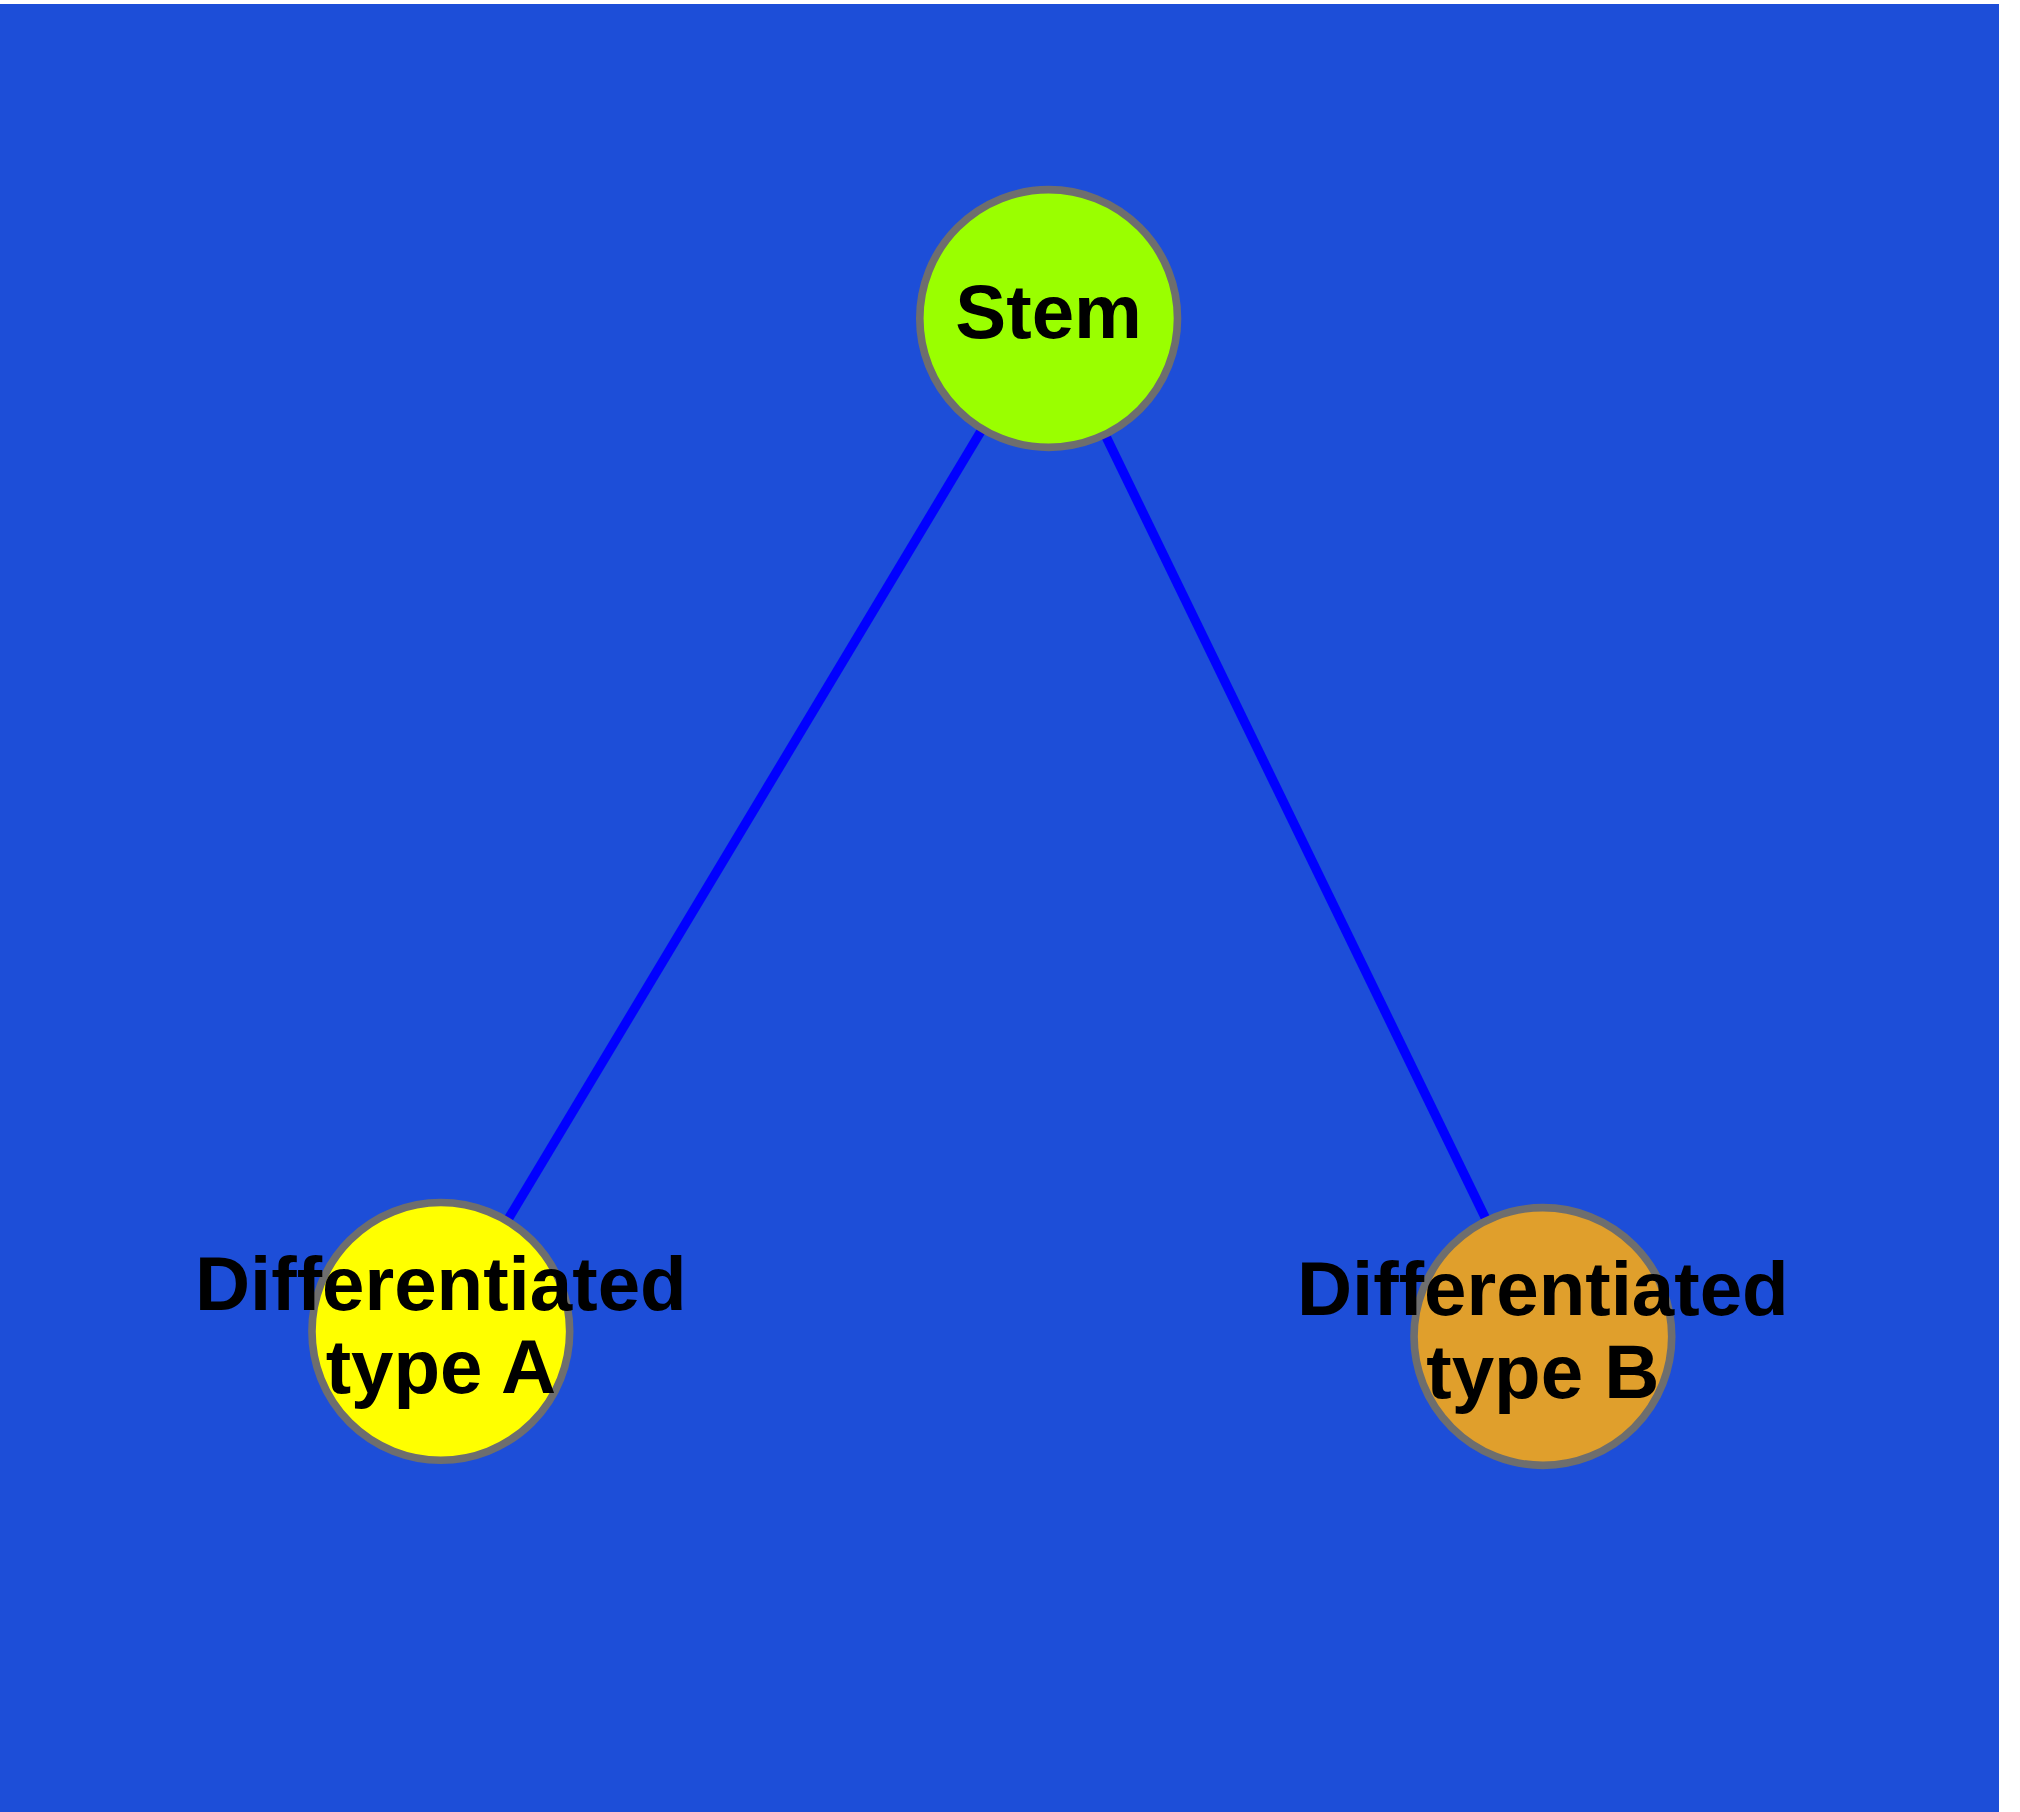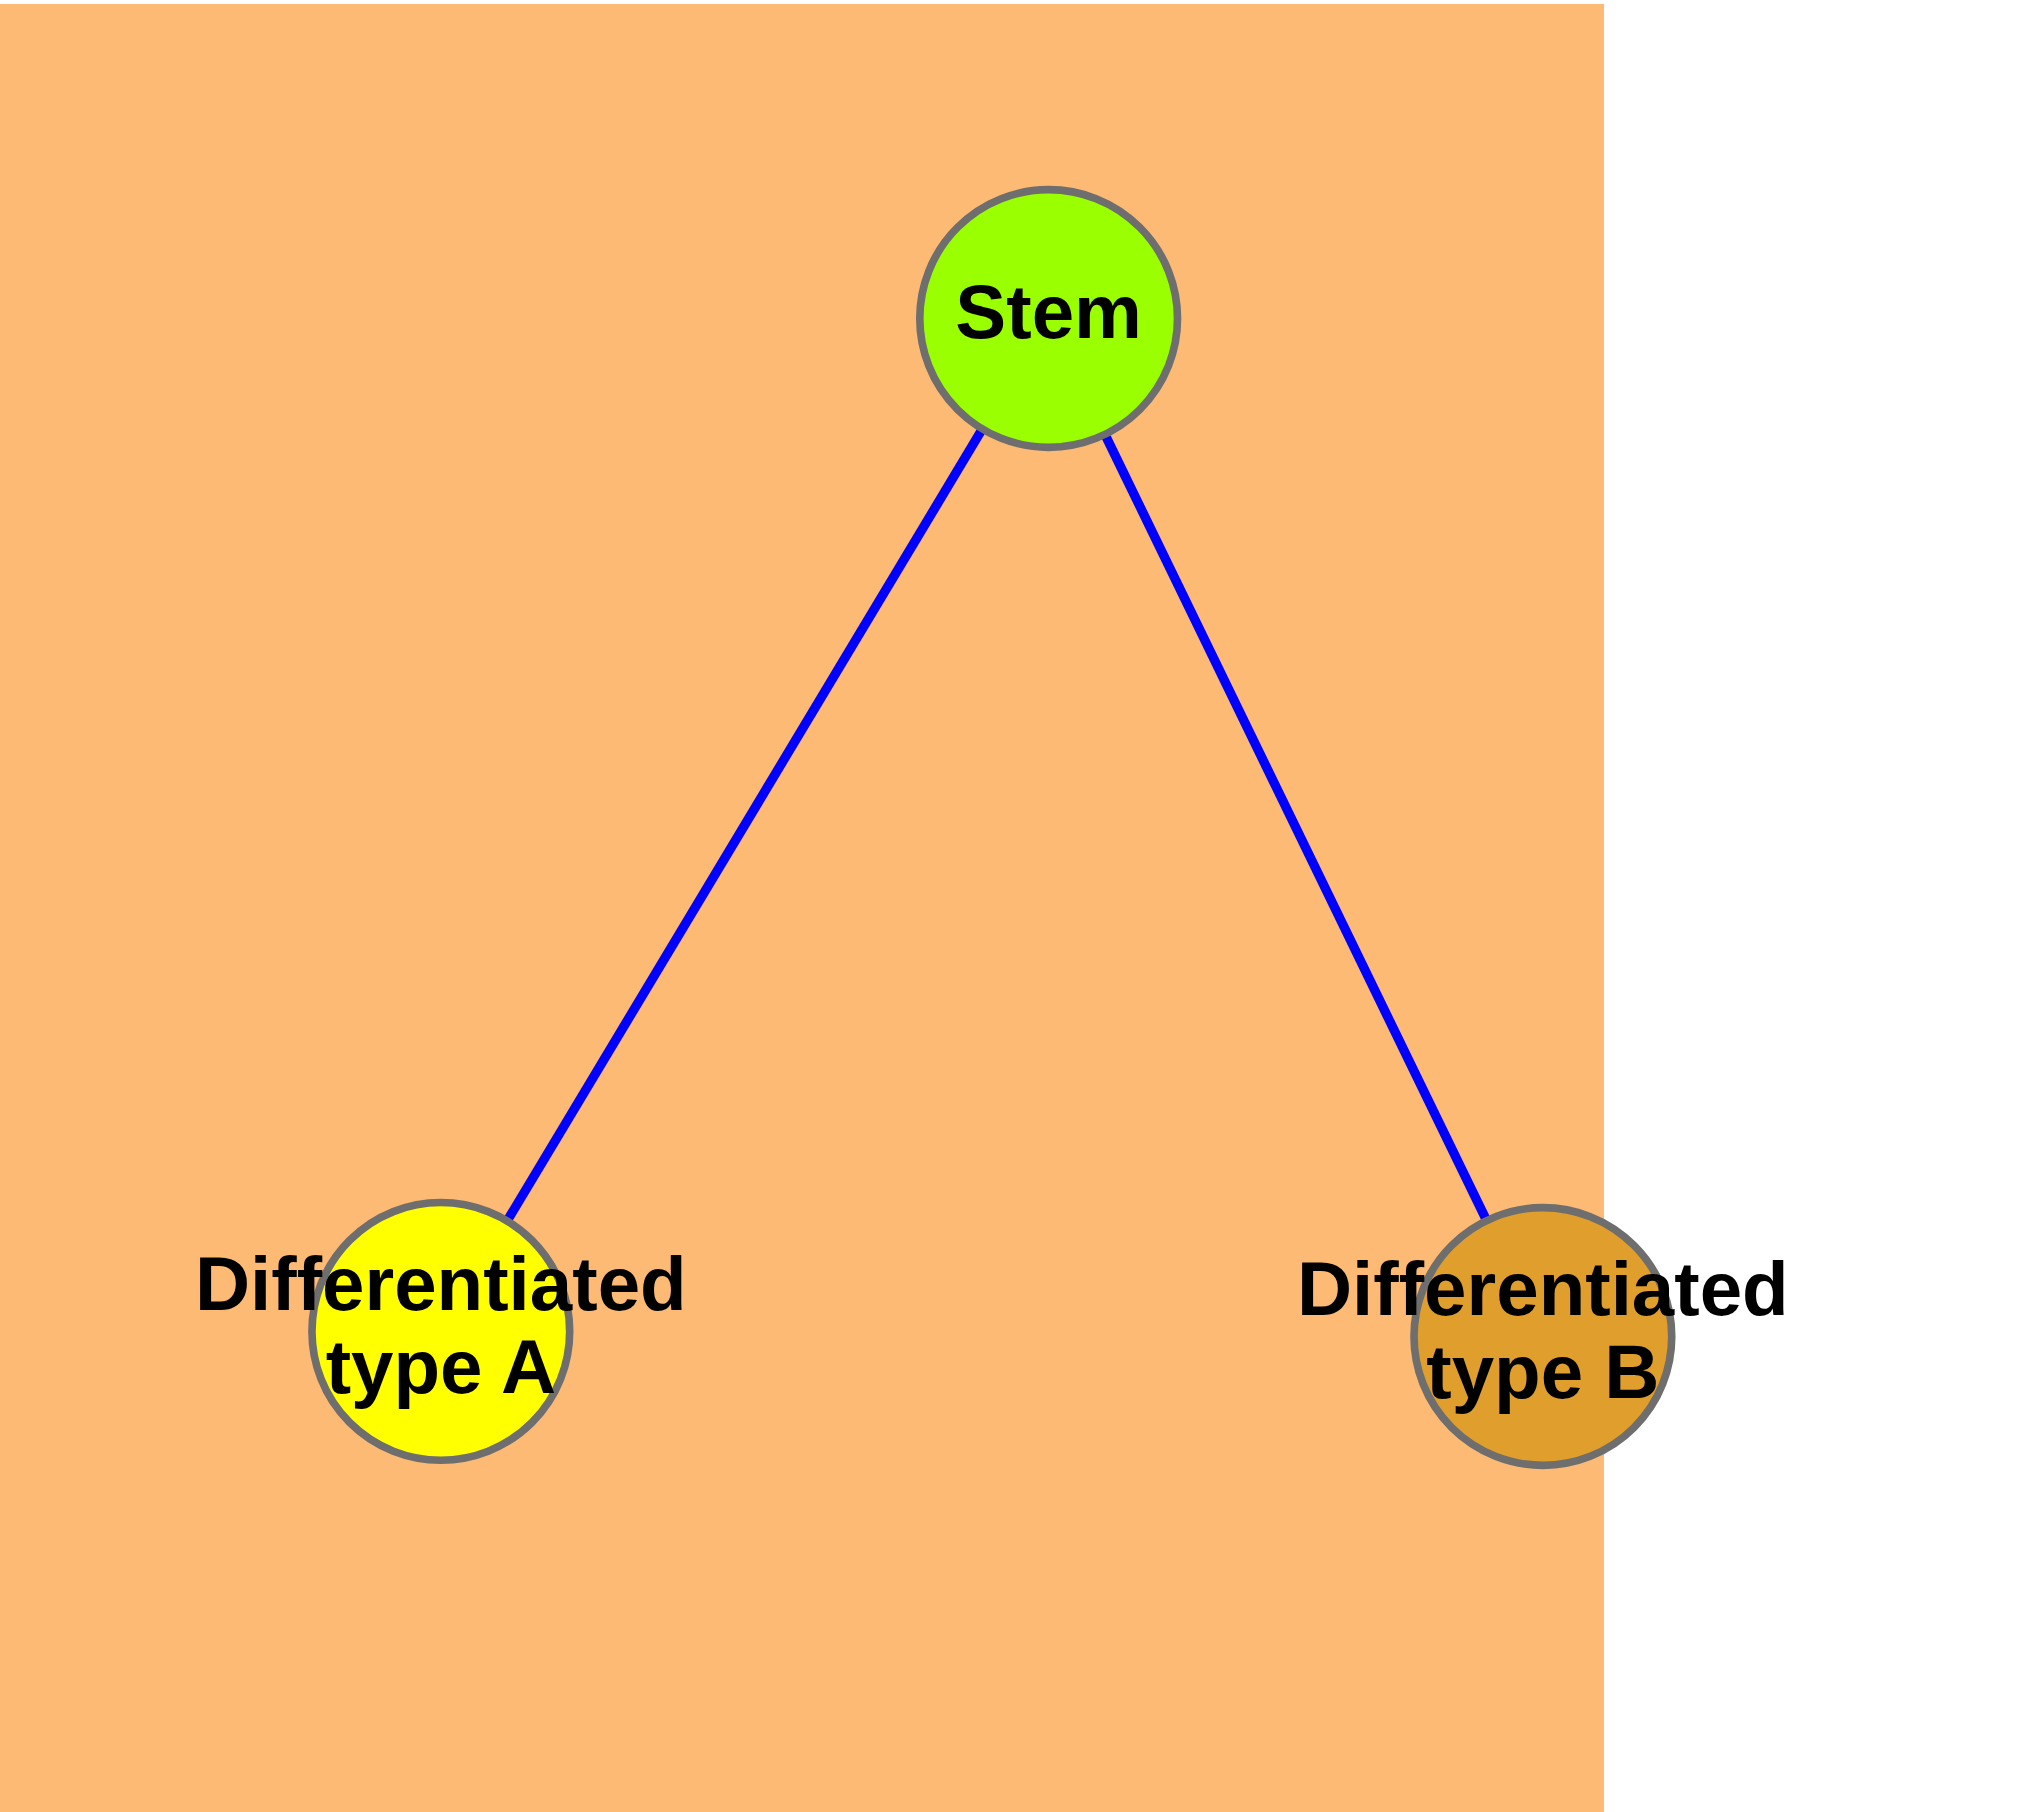--- a/index.html
+++ b/index.html
@@ -12,23 +12,23 @@
     width: 2021px;
     height: 1812px;
     overflow: hidden;
     background: #ffffff;
     font-family: "Liberation Sans", sans-serif;
   }
   #plot-area {
     position: absolute;
     left: 0;
     top: 4.2px;
-    width: 1604px;
+    width: 1999px;
     height: 1808px;
-    background: #fdba74;
+    background: #1d4ed8;
   }
   #graph-svg {
     position: absolute;
     left: 0;
     top: 0;
     width: 2021px;
     height: 1808px;
     display: block;
   }
   .node-circle {

